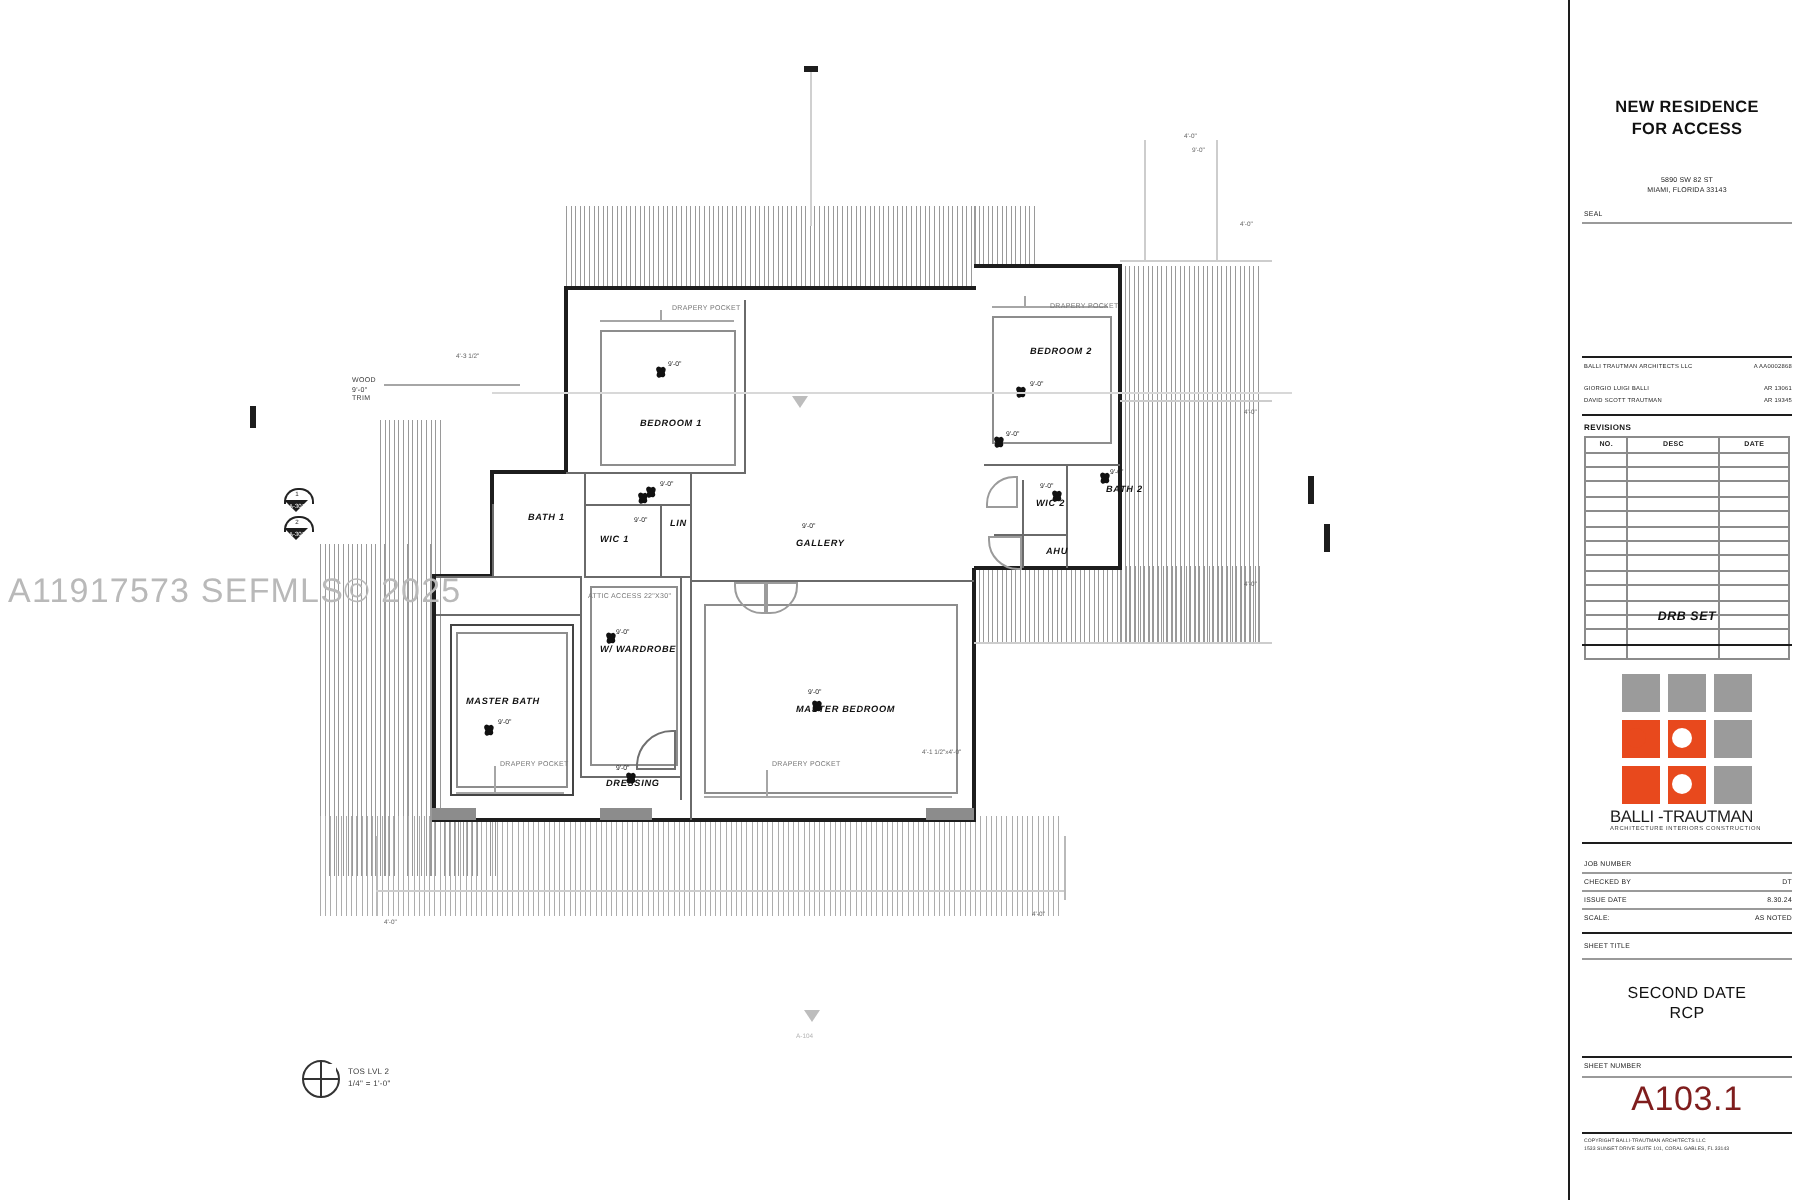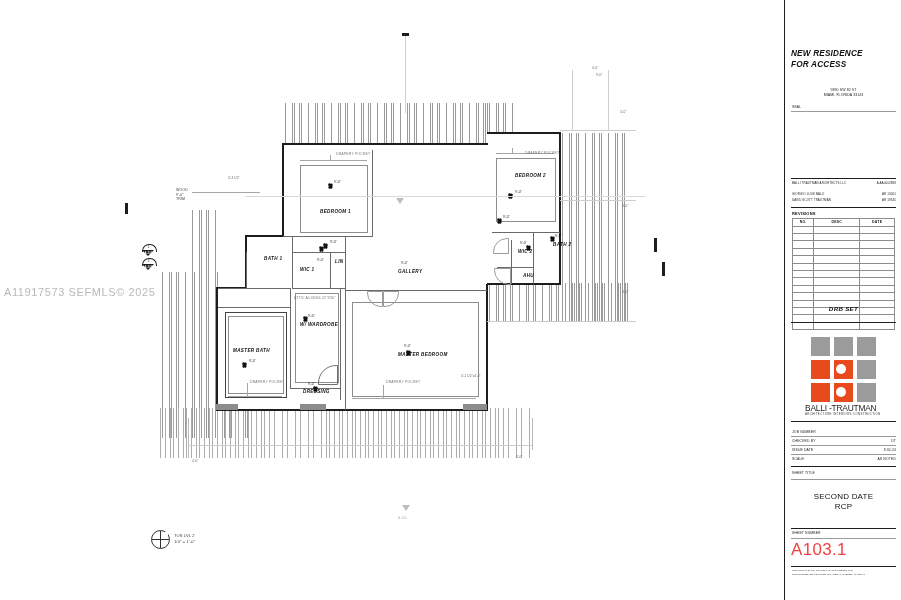--- a/index.html
+++ b/index.html
@@ -1,21 +1,21 @@
 <!DOCTYPE html>
 <html><head>
 <meta charset="utf-8">
 <style>
   html,body{margin:0;padding:0;background:#ffffff;}
   body{width:901px;height:600px;overflow:hidden;
        font-family:"Liberation Sans",sans-serif;color:#1a1a1a;}
   .sheet{position:relative;width:901px;height:600px;background:#fff;}
 
   
-  .watermark{position:absolute;left:4px;top:286px;font-size:11px;
+  .watermark{position:absolute;left:4px;top:286px;font-size:17px;
     letter-spacing:.6px;color:#b9b9b9;white-space:nowrap;
     font-family:"Liberation Sans",sans-serif;}
 
   
   .drawing{position:absolute;left:0;top:0;width:783px;height:600px;}
 
   
   .hatch{position:absolute;
     background-image:repeating-linear-gradient(90deg,#9a9a9a 0px,#9a9a9a .5px,transparent .5px,transparent 2.3px);}
   .hatch.h2{background-image:repeating-linear-gradient(90deg,#adadad 0px,#adadad .5px,transparent .5px,transparent 2.6px);}
@@ -65,22 +65,22 @@
   .arrowdn{position:absolute;width:0;height:0;
     border-left:4px solid transparent;border-right:4px solid transparent;
     border-top:6px solid #bdbdbd;}
 
   
   .tb{position:absolute;left:784px;top:0;width:117px;height:600px;
      border-left:.9px solid #1d1d1d;background:#fff;box-sizing:border-box;}
   .tbrule{position:absolute;left:6px;width:105px;height:.8px;background:#1d1d1d;}
   .tbrule.lt{background:#9a9a9a;height:.6px;}
 
-  .projtitle{position:absolute;left:6px;width:105px;text-align:left;
-    font-size:8.2px;font-weight:bold;font-style:italic;line-height:11px;
+  .projtitle{position:absolute;left:6px;width:105px;text-align:center;
+    font-size:8.2px;font-weight:bold;line-height:11px;
     letter-spacing:.2px;color:#111;}
   .addr{position:absolute;left:6px;width:105px;text-align:center;
     font-size:3.5px;line-height:4.6px;color:#222;letter-spacing:.1px;}
   .tbsm{position:absolute;font-size:3.4px;color:#222;letter-spacing:.15px;white-space:nowrap;}
   .tbsm.r{text-align:right;}
 
   .revtitle{position:absolute;left:7px;font-size:4px;font-weight:bold;color:#111;letter-spacing:.2px;}
   .revtbl{position:absolute;left:7px;width:103px;border:.7px solid #555;
     border-collapse:collapse;box-sizing:border-box;}
   .revtbl td{border:.55px solid #8b8b8b;height:6.4px;padding:0;}
@@ -98,22 +98,22 @@
   .logo .cell{position:absolute;width:19px;height:19px;background:#9b9b9b;}
   .logo .ocell{position:absolute;width:19px;height:19px;background:#e8491d;}
   .logo .bcut{position:absolute;width:10px;height:10px;background:#fff;border-radius:50%;}
   .logoname{position:absolute;left:20px;top:403px;width:80px;font-size:8.4px;
     font-weight:normal;letter-spacing:-.2px;color:#1d1d1d;white-space:nowrap;}
   .logosub{position:absolute;left:20px;top:412px;width:86px;font-size:2.9px;
     letter-spacing:.35px;color:#3a3a3a;white-space:nowrap;}
 
   .sheettitle{position:absolute;left:6px;width:105px;text-align:center;
     font-size:8px;line-height:10.5px;color:#111;letter-spacing:.2px;}
-  .sheetnum{position:absolute;left:6px;width:105px;
-    font-size:17px;color:#ef4444;letter-spacing:.3px;}
+  .sheetnum{position:absolute;left:6px;width:105px;text-align:center;
+    font-size:17px;color:#7f1d1d;letter-spacing:.3px;}
   .copy{position:absolute;left:7px;width:104px;font-size:2.5px;line-height:3.4px;
     color:#333;letter-spacing:.05px;}
 </style>
 </head>
 <body>
 
 <div class="sheet">
 
   <div class="drawing">
 

